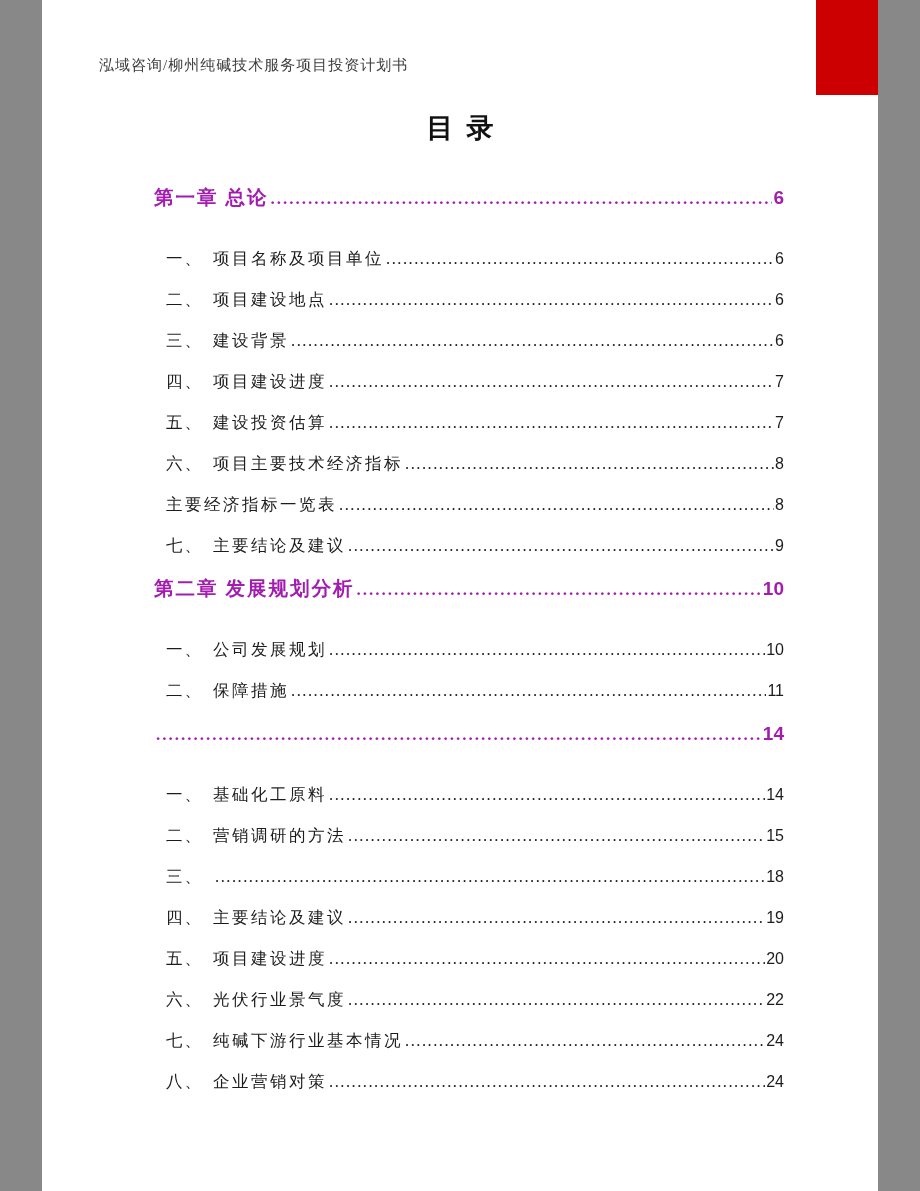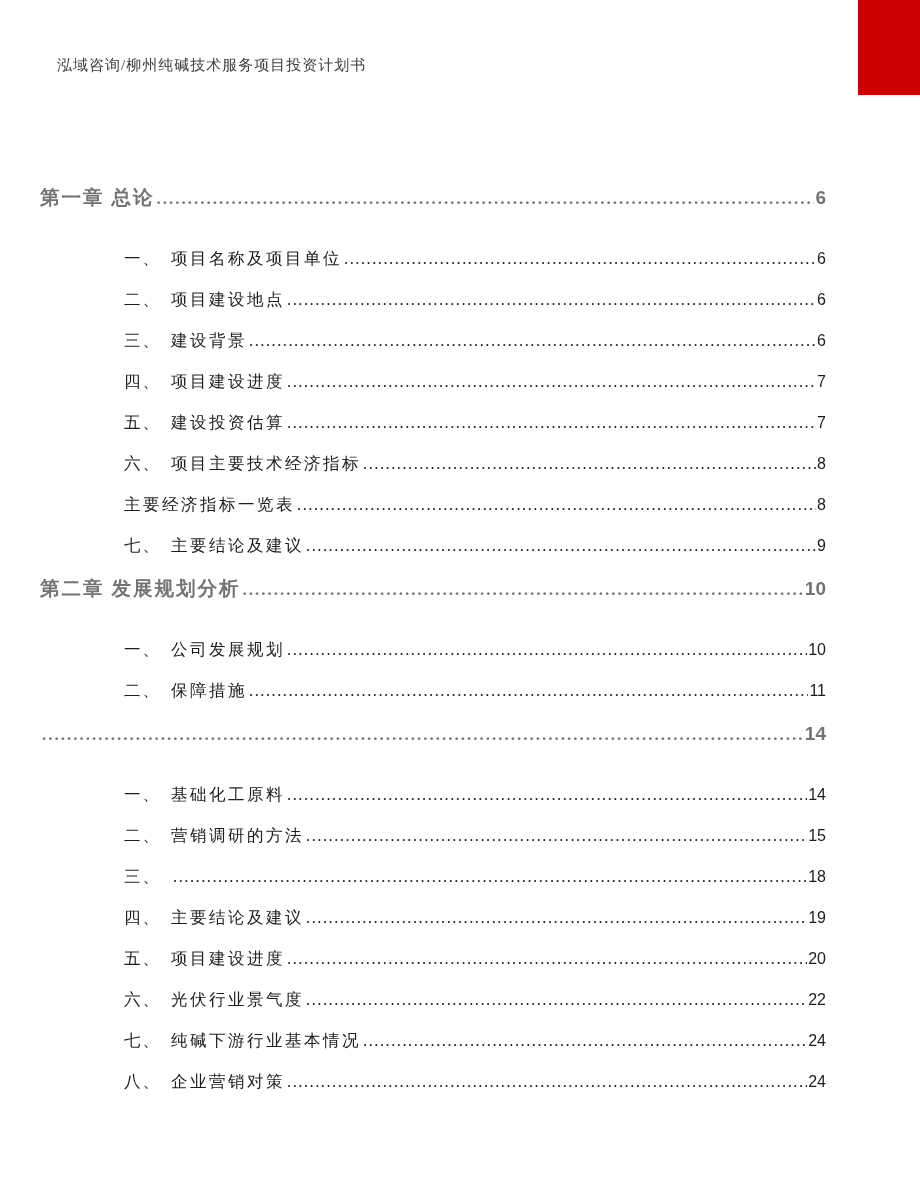--- a/index.html
+++ b/index.html
@@ -1,18 +1,18 @@
 <!DOCTYPE html>
 <html><head>
 <meta charset="utf-8">
 <style>
   html, body { margin: 0; padding: 0; background: #888; }
   .page {
     position: relative;
-    width: 920px;
+    width: 836px;
     height: 1191px;
     margin: 0 auto;
     background: #ffffff;
     overflow: hidden;
     font-family: "Liberation Serif", "DejaVu Serif", serif;
     color: #161616;
   }
   .doc-header {
     position: absolute;
     left: 57px;
@@ -48,27 +48,27 @@
     right: 0;
     padding-right: 94px;
     box-sizing: border-box;
   }
   .toc-row {
     display: flex;
     align-items: baseline;
     white-space: nowrap;
   }
   .toc-row.chapter {
-    padding-left: 40px;
+    padding-left: 112px;
     font-size: 19.5px;
     font-weight: bold;
     line-height: 26px;
     margin-top: 10px;
     margin-bottom: 36px;
-    color: #737373;
+    color: #a21caf;
     text-align: center;
   }
   .toc-row.chapter:first-child { margin-top: 0; }
   .toc-row.item {
     padding-left: 124px;
     font-size: 16.5px;
     line-height: 22px;
     margin-bottom: 19px;
     color: #1c1c1c;
   }
@@ -99,20 +99,21 @@
   .item .pagenum { font-size: 16px; font-weight: normal; }
 </style>
 </head>
 <body>
 
 <div class="page">
   <div class="doc-header">泓域咨询/柳州纯碱技术服务项目投资计划书</div>
 
   <div class="corner-accent" style="background: rgb(204, 0, 0);"></div>
 
+  <h1 class="doc-title">目录</h1>
 
   <div class="toc">
       <div class="toc-row chapter">
         <span class="label">第一章 总论</span>
         <span class="leader"></span>
         <span class="pagenum">6</span>
       </div>
       <div class="toc-row item">
         <span class="num">一、</span>
         <span class="label">项目名称及项目单位</span>

